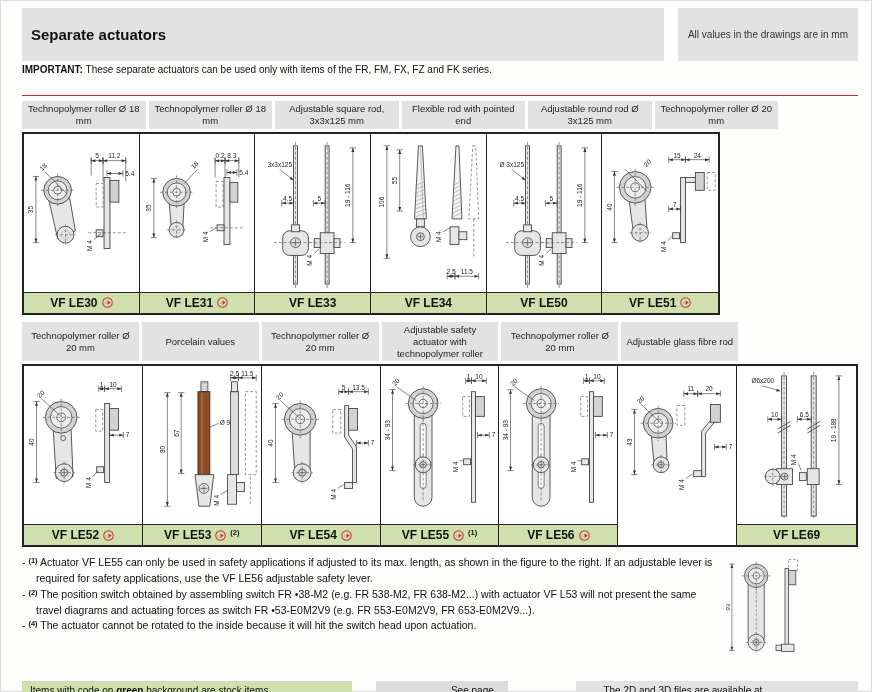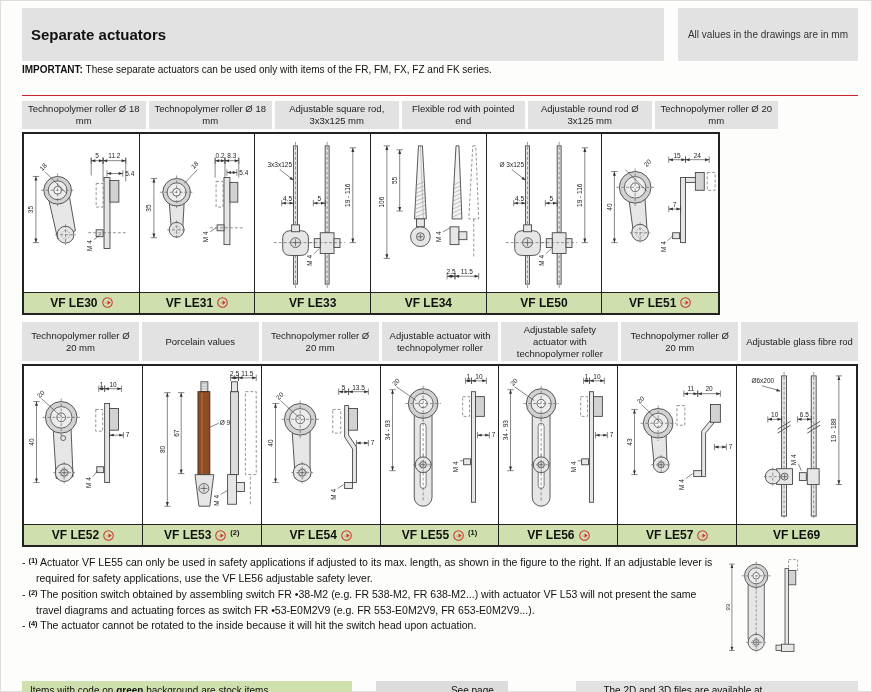--- a/index.html
+++ b/index.html
@@ -401,21 +401,20 @@
               </svg>
             </span>
           </div>
         </div>
       </div>
 
     <div class="col-headers g7" style="margin-top:7px">
         <div class="col-header">Technopolymer roller Ø 20 mm</div>
         <div class="col-header">Porcelain values</div>
         <div class="col-header">Technopolymer roller Ø 20 mm</div>
-        <div class="col-header">Adjustable actuator with technopolymer roller</div>
         <div class="col-header">Adjustable safety actuator with technopolymer roller</div>
         <div class="col-header">Technopolymer roller Ø 20 mm</div>
         <div class="col-header">Adjustable glass fibre rod</div>
       </div>
     <div class="draw-table t7">
         <div class="draw-cell">
           <div class="drawing">
             <svg viewBox="0 0 114 160" preserveAspectRatio="xMidYMid meet">
               <polygon points="27,66 45,64 47,112 30,114" fill="#e6e6e6" stroke="#444" stroke-width="0.9"></polygon>
               <circle cx="35" cy="52" r="16" fill="#d2d2d2" stroke="#444" stroke-width="0.9"></circle>
@@ -764,29 +763,20 @@
               <line x1="95" y1="82" x2="107" y2="82" stroke="#333" stroke-width="0.6" fill="none"></line>
               <polygon points="0,0 4.2,-1.5 4.2,1.5" transform="translate(95 82) rotate(0)" fill="#333"></polygon>
               <polygon points="0,0 4.2,-1.5 4.2,1.5" transform="translate(107 82) rotate(180)" fill="#333"></polygon>
               <line x1="95" y1="78.8" x2="95" y2="85.2" stroke="#333" stroke-width="0.6" fill="none"></line>
               <line x1="107" y1="78.8" x2="107" y2="85.2" stroke="#333" stroke-width="0.6" fill="none"></line>
               <text x="109.5" y="84.2" font-size="6.6" fill="#222" text-anchor="start">7</text>
               <text x="64" y="120" font-size="6.6" fill="#222" text-anchor="middle" transform="rotate(-90 64 120)">M 4</text>
               <line x1="66" y1="114" x2="73" y2="109" stroke="#333" stroke-width="0.6" fill="none"></line>
             </svg>
           </div>
-          <div class="green-label">
-            <span>VF LE57</span>
-            <span class="file-icon">
-              <svg width="11" height="11" viewBox="0 0 12 12">
-                <circle cx="6" cy="6" r="5.2" fill="none" stroke="#cc3333" stroke-width="1.1"></circle>
-                <path d="M3 6.6 L6.3 6.6 L6.3 4.2 L9.2 6.1 L6.3 8.3 L6.3 6.6" fill="#cc3333" stroke="#cc3333" stroke-width="0.4"></path>
-              </svg>
-            </span>
-          </div>
         </div>
         <div class="draw-cell">
           <div class="drawing">
             <svg viewBox="0 0 114 160" preserveAspectRatio="xMidYMid meet">
               <rect x="42" y="10" width="5" height="142" rx="0" fill="#e8e8e8" stroke="#444" stroke-width="0.9"></rect>
               <line x1="44.5" y1="6" x2="44.5" y2="156" stroke="#666" stroke-width="0.7" stroke-dasharray="3,2"></line>
               <line x1="38" y1="64" x2="51" y2="56" stroke="#444" stroke-width="0.9" fill="none"></line>
               <line x1="38" y1="68" x2="51" y2="60" stroke="#444" stroke-width="0.9" fill="none"></line>
               <rect x="37" y="104" width="16" height="16" rx="0" fill="#e6e6e6" stroke="#444" stroke-width="0.9"></rect>
               <circle cx="33" cy="112" r="7.5" fill="#e6e6e6" stroke="#444" stroke-width="0.9"></circle>

